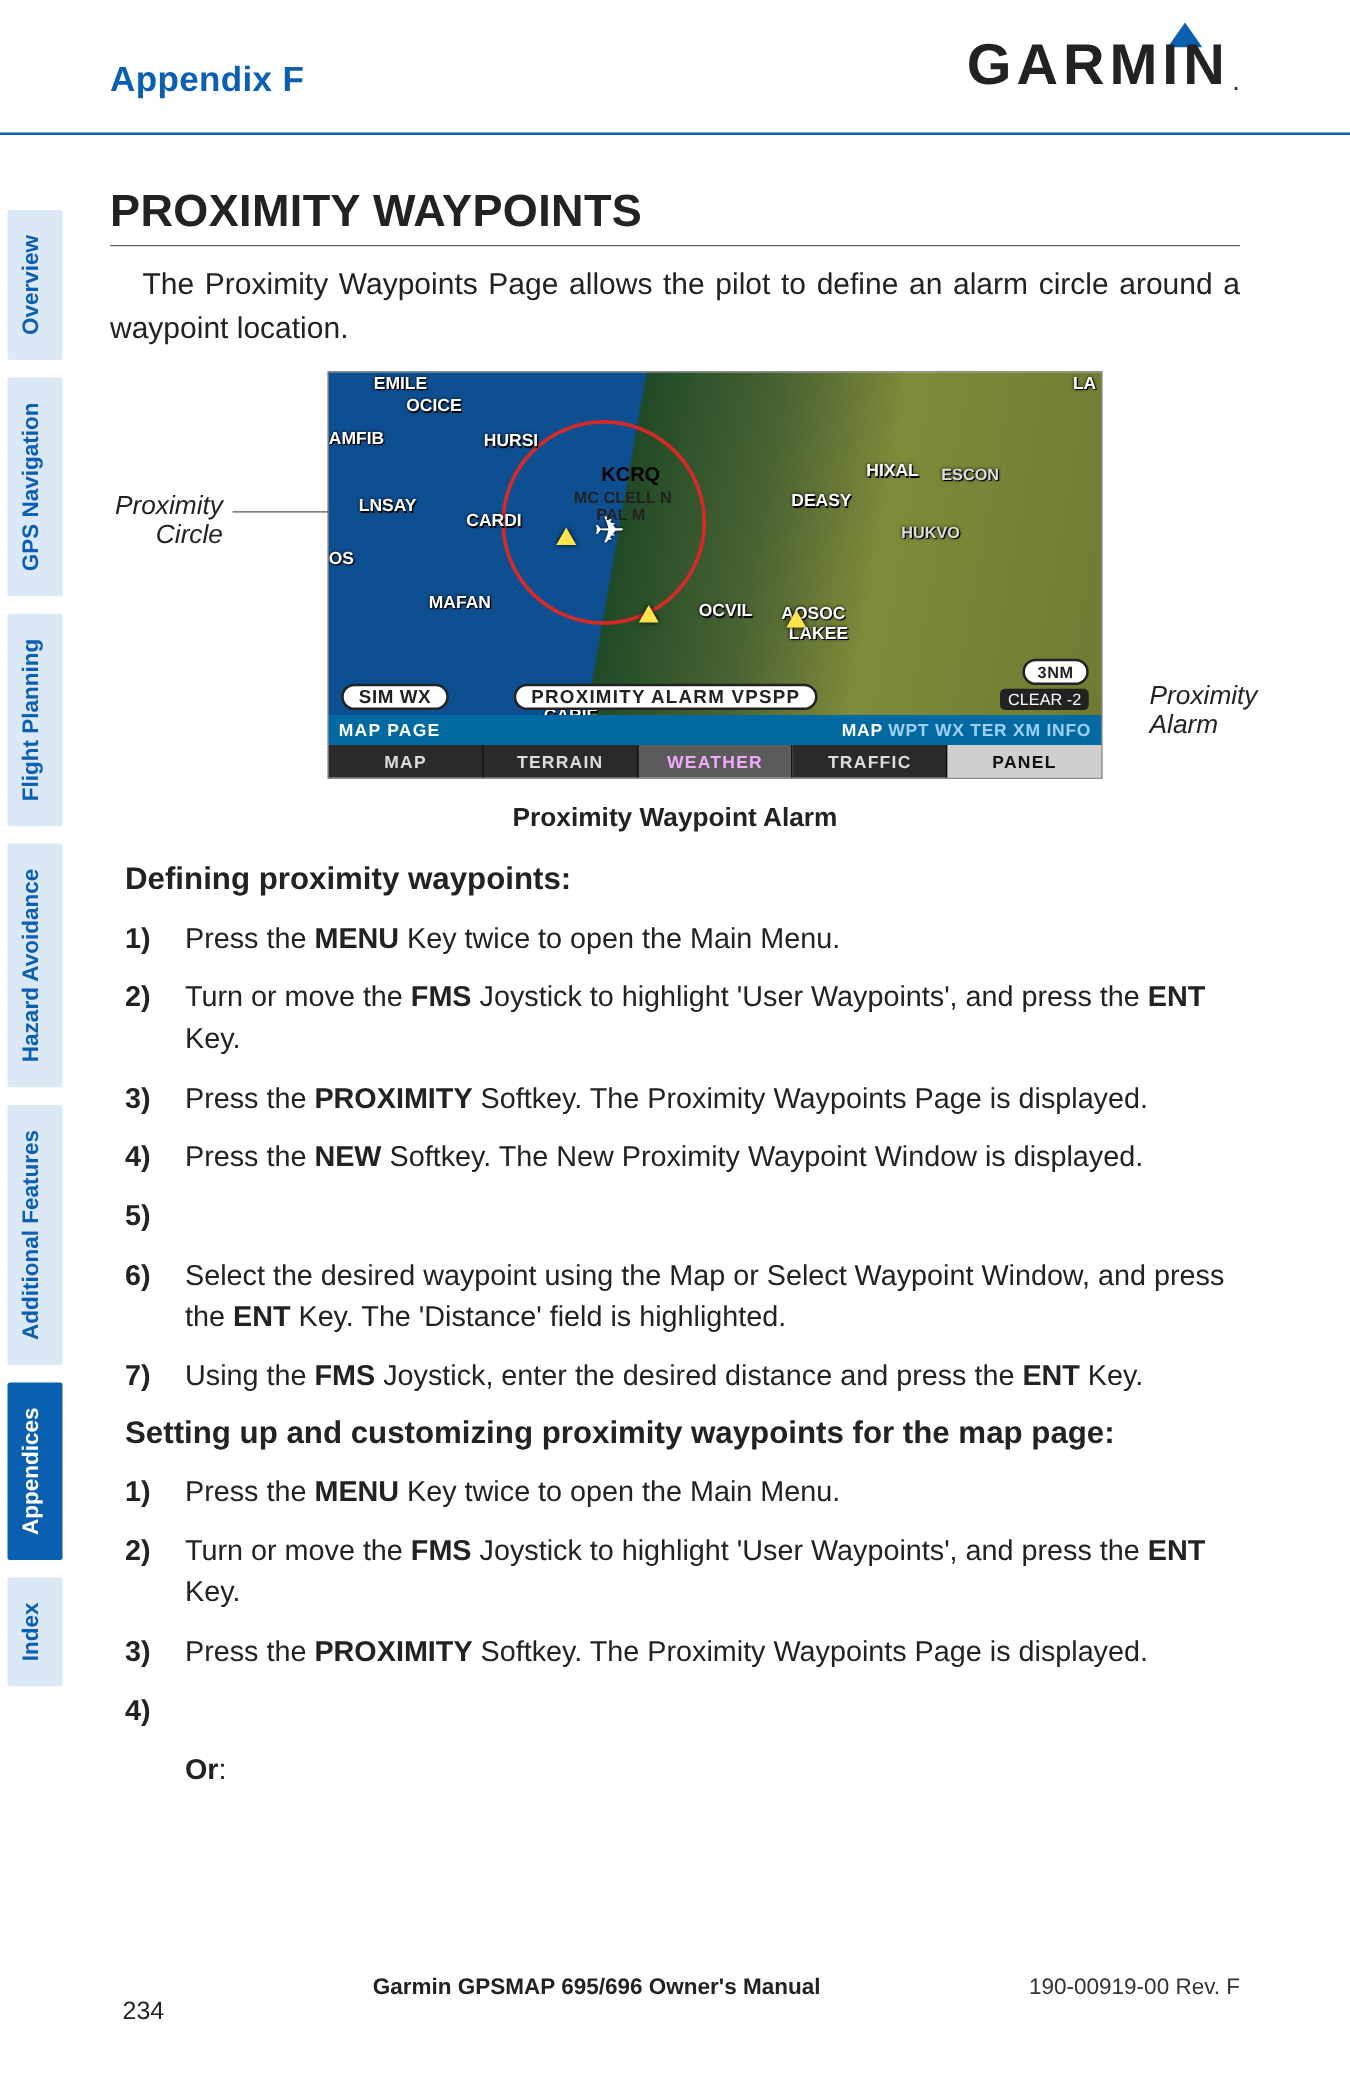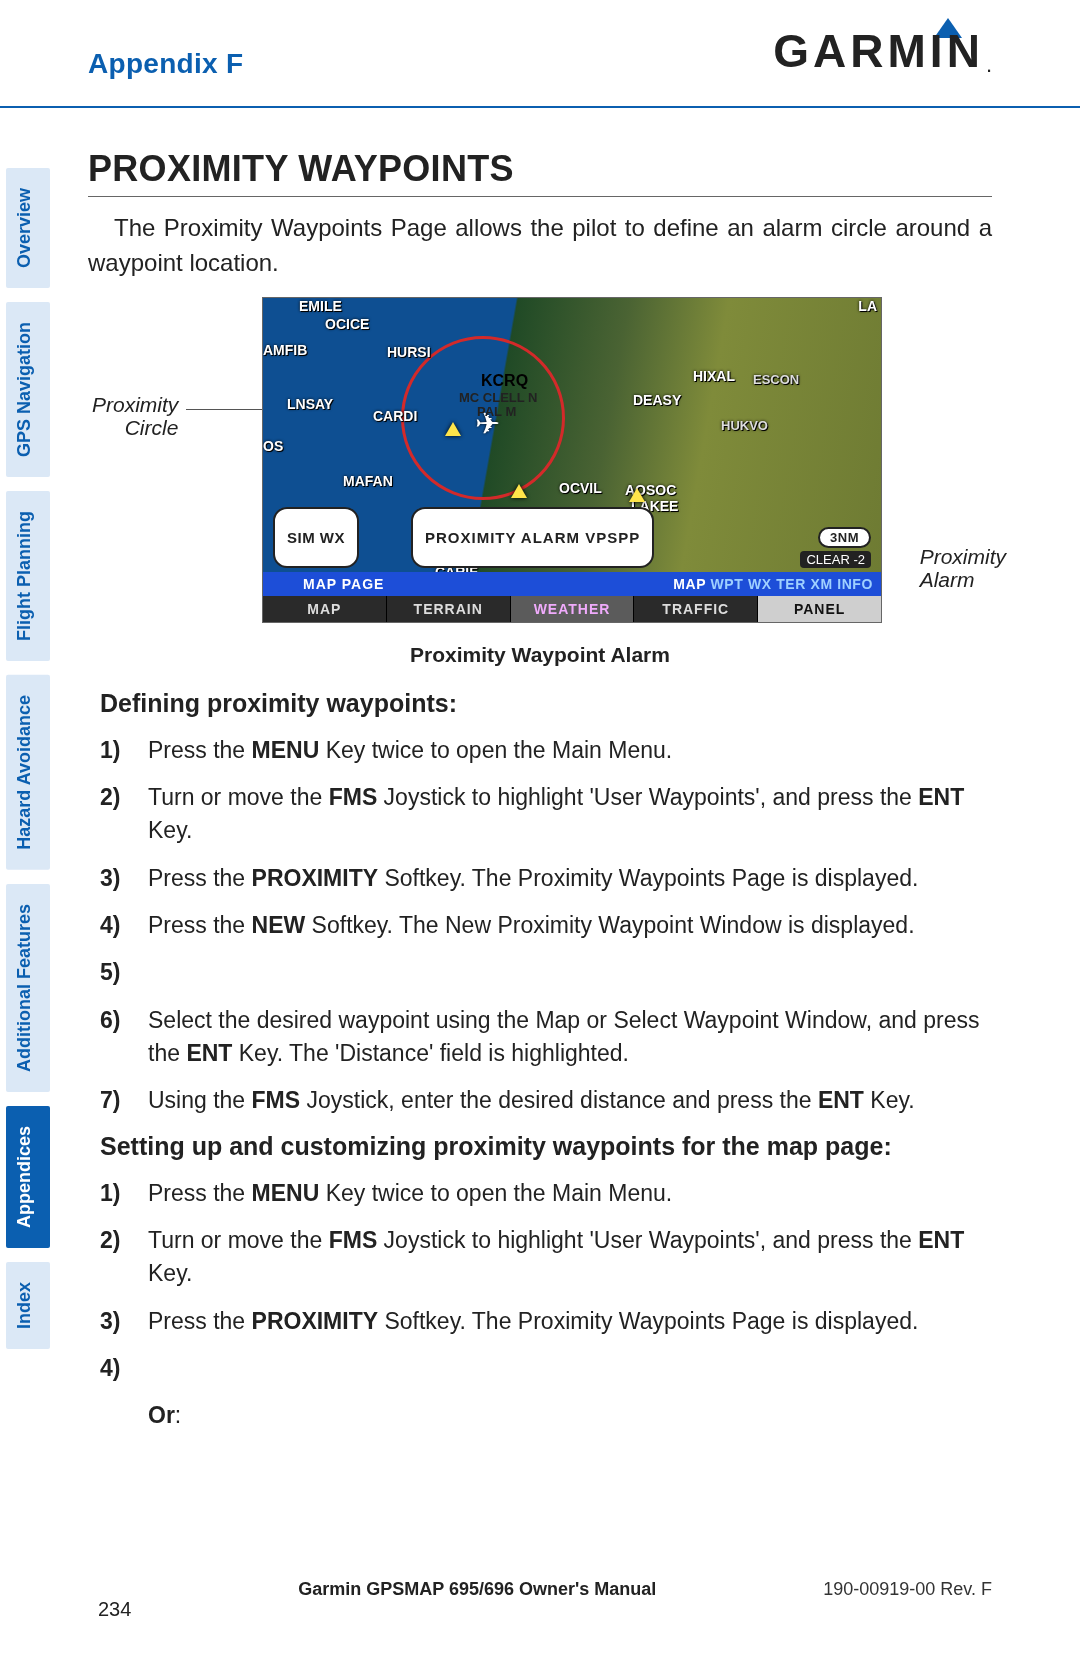--- a/index.html
+++ b/index.html
@@ -30,27 +30,27 @@
   .callout-right { position: absolute; right: -96px; top: 248px; text-align: left; font-style: italic; font-size: 21px; line-height: 1.1; }
   .callout-line-left { position: absolute; left: 16px; top: 112px; width: 140px; height: 1px; background: #555; }
 
   .gps-shot { width: 620px; margin-left: 92px; border: 1px solid #666; position: relative; }
   .map-canvas { position: relative; height: 274px; background: linear-gradient(100deg, #0e4f92 0%, #0e4f92 38%, #204a26 38.3%, #4a6333 55%, #7f8b3a 70%, #6e7b33 100%); overflow: hidden; }
   .prox-circle { position: absolute; left: 138px; top: 38px; width: 164px; height: 164px; border: 3px solid #d32a2a; border-radius: 50%; }
   .poi { position: absolute; font-size: 14px; font-weight: 800; color: #fff; text-shadow: 0 0 3px #000, 1px 1px 0 #000; white-space: nowrap; }
   .poi.small { font-size: 13px; color: #ddd; }
   .wp-tri { position: absolute; width: 0; height: 0; border-left: 8px solid transparent; border-right: 8px solid transparent; border-bottom: 14px solid #ffe54a; filter: drop-shadow(0 0 2px #000); }
   .plane { position: absolute; left: 212px; top: 108px; font-size: 30px; color: #fff; text-shadow: 0 0 3px #000; }
-  .pill { position: absolute; background: #fff; border: 2px solid #222; border-radius: 14px; font-weight: 800; font-size: 16px; padding: 20px 12px; letter-spacing: .5px; }
+  .pill { position: absolute; background: #fff; border: 2px solid #222; border-radius: 14px; font-weight: 800; font-size: 16px; padding: 0 12px; letter-spacing: .5px; }
   .pill-left { left: 10px; bottom: 4px; font-size: 15px; }
   .pill-center { left: 148px; bottom: 4px; font-size: 15px; letter-spacing: 1px; }
   .pill-scale { right: 10px; bottom: 24px; font-size: 13px; padding: 1px 10px; }
   .clear-box { position: absolute; right: 10px; bottom: 4px; font-size: 13px; color: #fff; background: #222; padding: 1px 6px; border-radius: 4px; }
 
-  .tabbar-1 { display: flex; background: #1d4ed8; color: #fff; font-size: 14px; height: 24px; align-items: center; font-weight: 800; padding-left: 32px; }
+  .tabbar-1 { display: flex; background: #0369a1; color: #fff; font-size: 14px; height: 24px; align-items: center; font-weight: 800; }
   .tabbar-1 .l { flex: 1; padding-left: 8px; letter-spacing: 1px; }
   .tabbar-1 .r { padding-right: 8px; letter-spacing: .6px; color: #9fd0ff; }
   .tabbar-1 .r span.active { color: #fff; }
   .tabbar-2 { display: flex; }
   .soft { flex: 1; text-align: center; font-size: 14px; font-weight: 800; height: 26px; line-height: 26px; letter-spacing: 1px; border-right: 1px solid #000; }
   .soft:last-child { border-right: none; }
   .soft.dark { background: #2a2a2a; color: #ddd; }
   .soft.mid { background: #5b5b5b; color: #f0abfc; }
   .soft.light { background: #cfcfcf; color: #111; }
 

